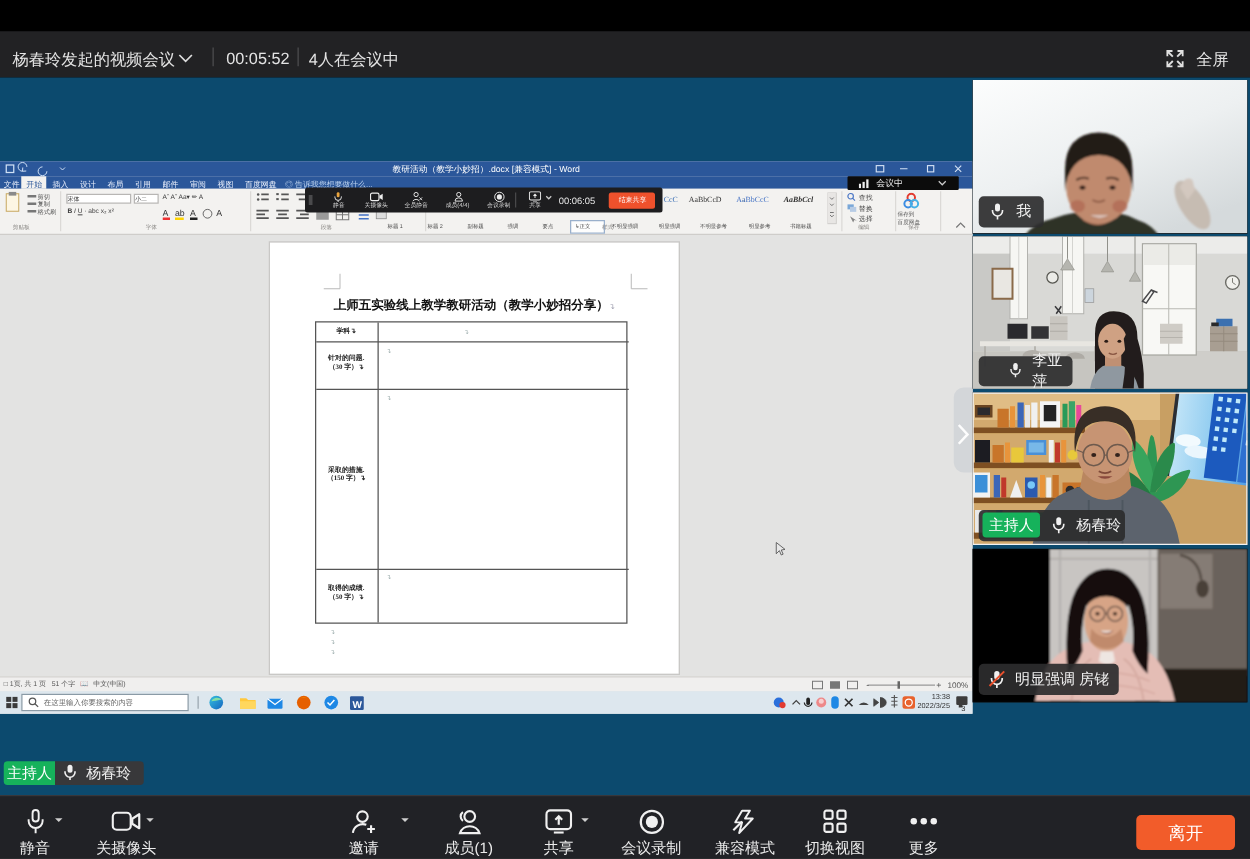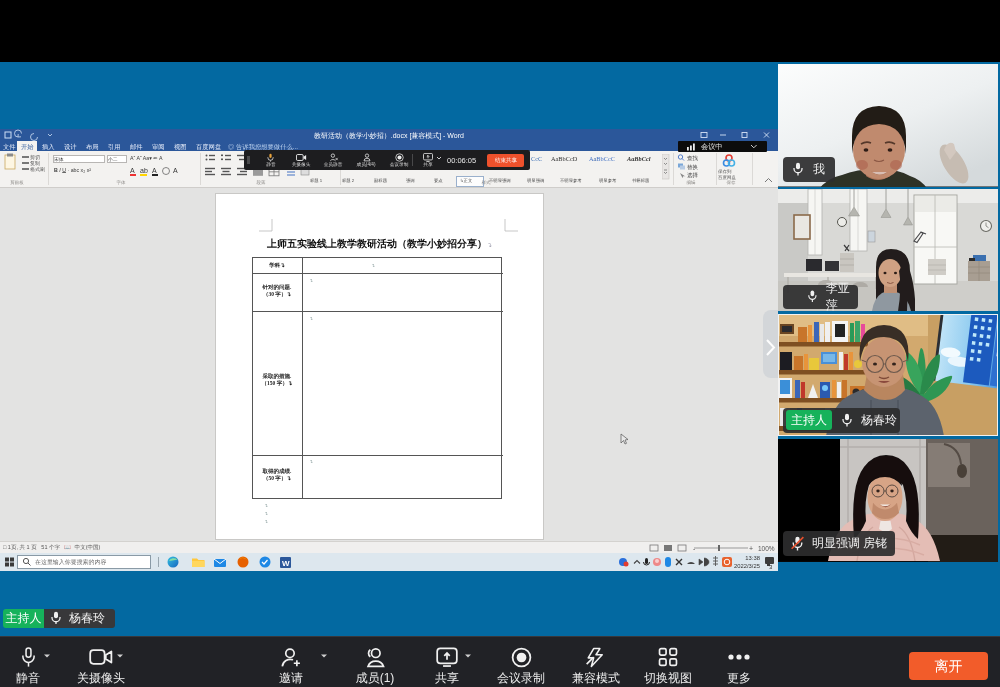--- a/index.html
+++ b/index.html
@@ -11,21 +11,21 @@
 #titlebar { position:absolute; left:0; top:0; width:1000px; height:25px; background:#1b1b1d; }
 #titlebar .title { position:absolute; left:0; right:0; top:5px; text-align:center; color:#e8e8e8; font-size:12px; }
 .winbtn { position:absolute; top:0; }
 
 
 #subbar { position:absolute; left:0; top:25px; width:1000px; height:37px; background:#222224; color:#e4e4e4; font-size:13px; }
 #subbar .seg { position:absolute; top:14px; }
 .vdiv { position:absolute; top:13px; width:1px; height:15px; background:#4d4d4f; }
 
 
-#main { position:absolute; left:0; top:62px; width:1000px; height:574px; background:#0369a1; }
+#main { position:absolute; left:0; top:62px; width:1000px; height:574px; background:#0c4a6e; }
 
 
 #desktop { position:absolute; left:0; top:67px; width:778px; height:442px; background:#e2e2e2; font-family:"Liberation Sans", sans-serif; }
 #wtitle { position:absolute; left:0; top:0; width:778px; height:12px; background:#2b579a; color:#ffffff; }
 #wtabs { position:absolute; left:0; top:12px; width:778px; height:10px; background:#2b579a; }
 .wtab { position:absolute; top:1.5px; color:#e8eefb; font-size:7px; transform:scale(0.9); transform-origin:left top; white-space:nowrap; }
 #ribbon { position:absolute; left:0; top:22px; width:778px; height:37px; background:#f3f2f0; border-bottom:1px solid #cfcdca; }
 .rsep { position:absolute; top:2px; width:1px; height:32px; background:#dbd9d6; }
 .glabel { position:absolute; top:28px; font-size:6px; color:#8a8885; transform:scale(0.75); transform-origin:center top; white-space:nowrap; }
 .rtxt { position:absolute; font-size:6px; color:#3a3a3a; transform:scale(0.75); transform-origin:left top; white-space:nowrap; }
@@ -64,20 +64,39 @@
 .ticon { height:22px; display:flex; align-items:center; justify-content:center; }
 .tbtn .lbl { display:block; margin-top:2px; white-space:nowrap; }
 .caret { position:absolute; top:16px; }
 #leave { position:absolute; left:909px; top:15px; width:79px; height:28px; background:#f25c2a; border-radius:4px; color:#fff; font-size:14px; text-align:center; line-height:28px; }
 </style>
 </head>
 <body>
 <div id="app">
 
 
+  <div id="subbar">
+    <div class="seg" style="left:10px">杨春玲发起的视频会议</div>
+    <svg class="seg" style="left:142px; top:18px; position:absolute" width="13" height="8">
+        <path d="M1.5 1 L6.5 6 L11.5 1" fill="none" stroke="#dcdcdc" stroke-width="1.4"></path>
+      </svg>
+    <div class="vdiv" style="left:170px"></div>
+    <div class="seg" style="left:181px">00:05:52</div>
+    <div class="vdiv" style="left:238px"></div>
+    <div class="seg" style="left:247px">4人在会议中</div>
+    <svg style="position:absolute; left:933px; top:15px;" width="14" height="14" viewBox="0 0 14 14">
+      <g fill="#e0e0e0">
+        <path d="M0 5 L0 0 L5 0 L5 1.6 L2.7 1.6 L5.8 4.7 L4.7 5.8 L1.6 2.7 L1.6 5 Z"></path>
+        <path d="M9 0 L14 0 L14 5 L12.4 5 L12.4 2.7 L9.3 5.8 L8.2 4.7 L11.3 1.6 L9 1.6 Z"></path>
+        <path d="M14 9 L14 14 L9 14 L9 12.4 L11.3 12.4 L8.2 9.3 L9.3 8.2 L12.4 11.3 L12.4 9 Z"></path>
+        <path d="M5 14 L0 14 L0 9 L1.6 9 L1.6 11.3 L4.7 8.2 L5.8 9.3 L2.7 12.4 L5 12.4 Z"></path>
+      </g>
+    </svg>
+    <div class="seg" style="left:957px">全屏</div>
+  </div>
 
   <div id="main">
     <div id="desktop">
       <div id="wtitle">
         <svg width="70" height="12" style="position:absolute;left:4px;top:0">
           <g stroke="#cfe0f5" stroke-width="1" fill="none">
             <rect x="1" y="3" width="6" height="6"></rect>
             <path d="M14 8 a3.5 3.5 0 1 1 3.5 -3.5 M14 8 l3-0.2 M14 8 l0.2-3" stroke-width="0.8"></path>
             <path d="M30 4.5 a3.5 3.5 0 1 0 3.5 3.5" stroke-width="0.8"></path>
             <path d="M44 5 l2 2 2-2" stroke-width="0.8"></path>

